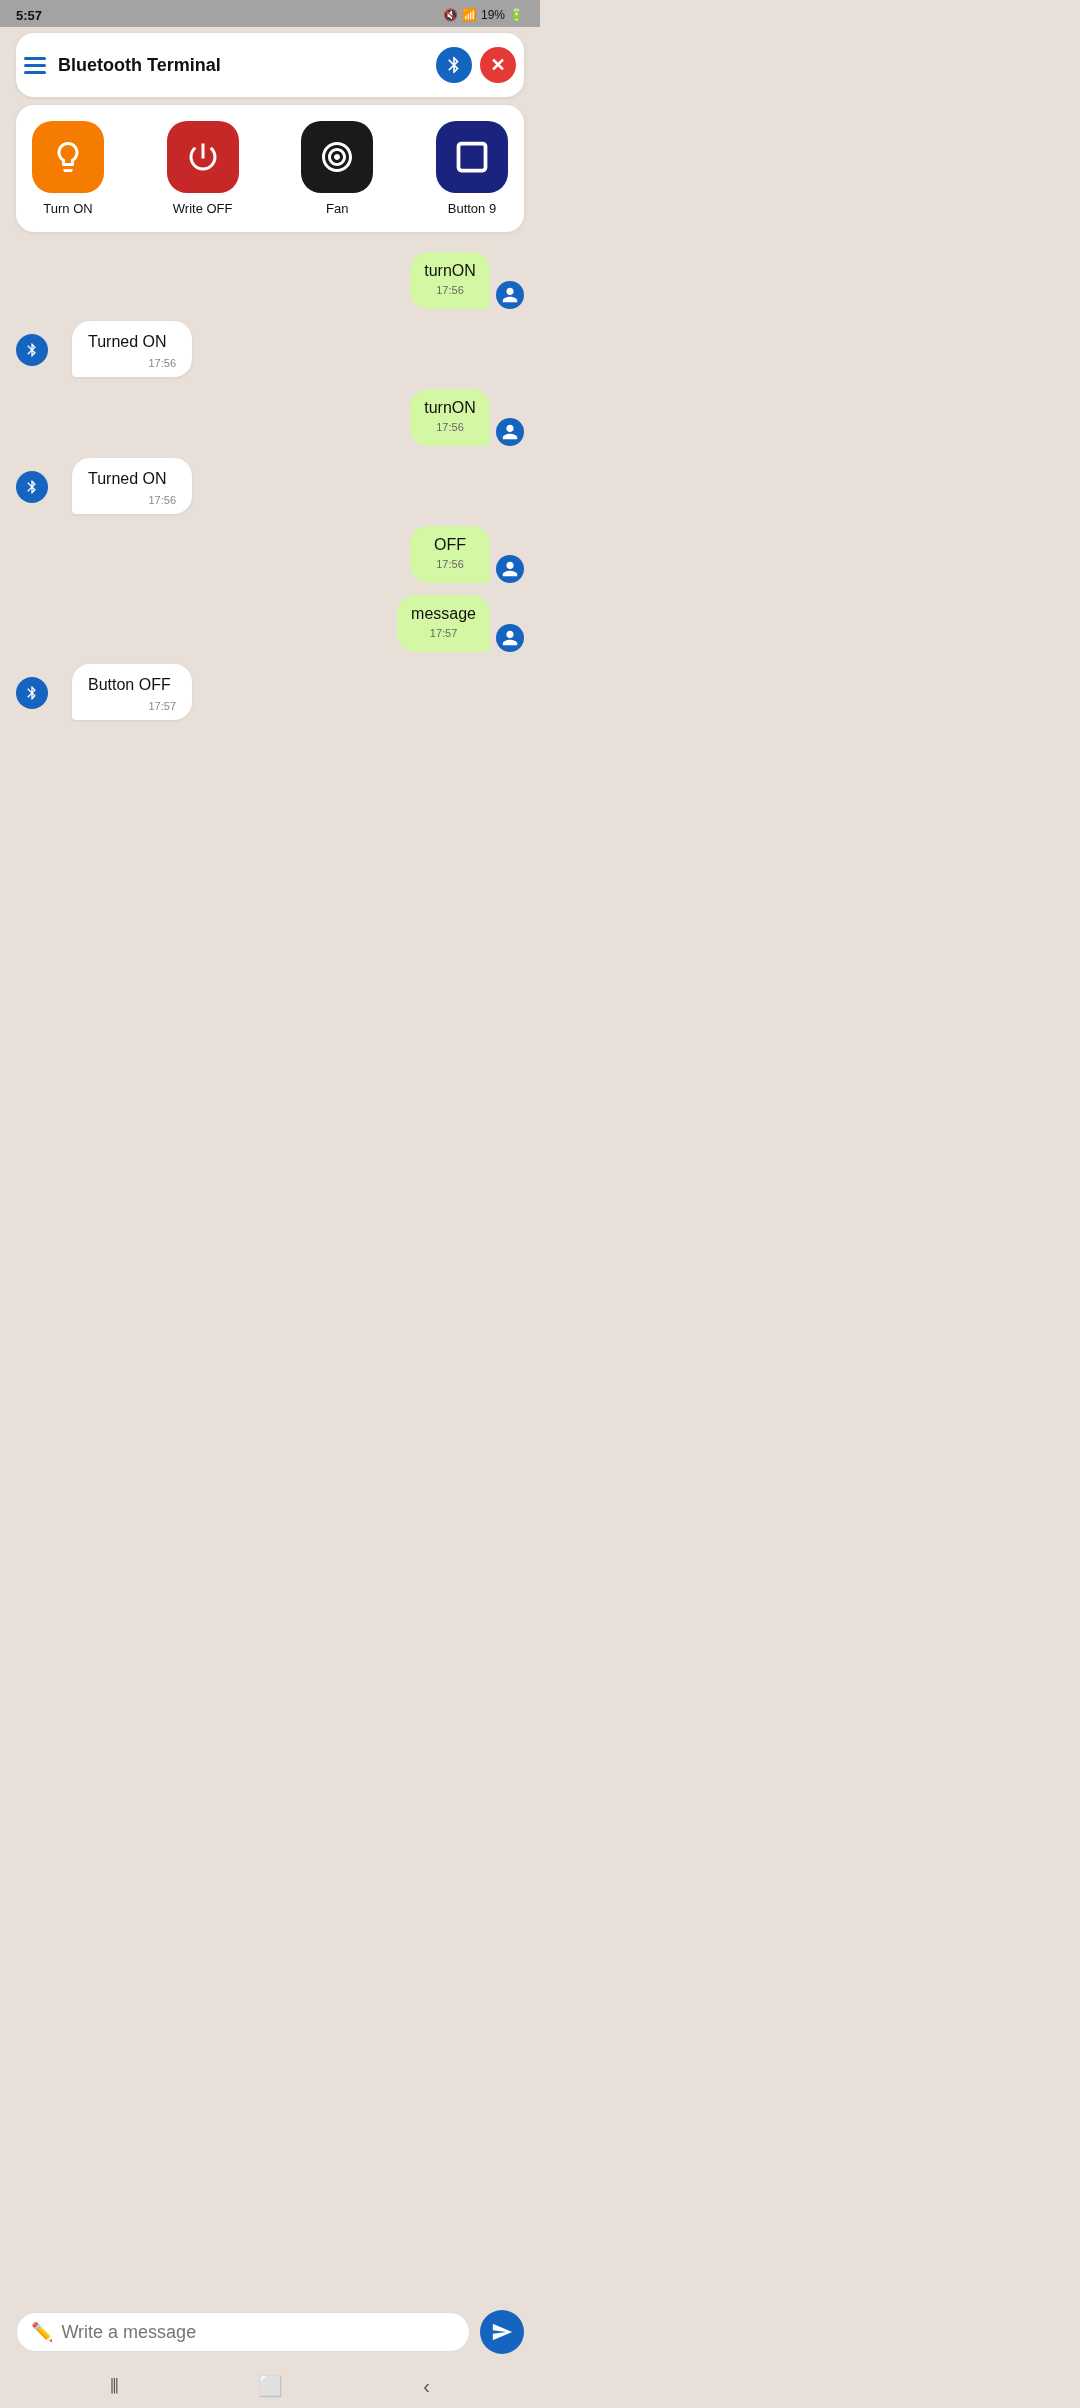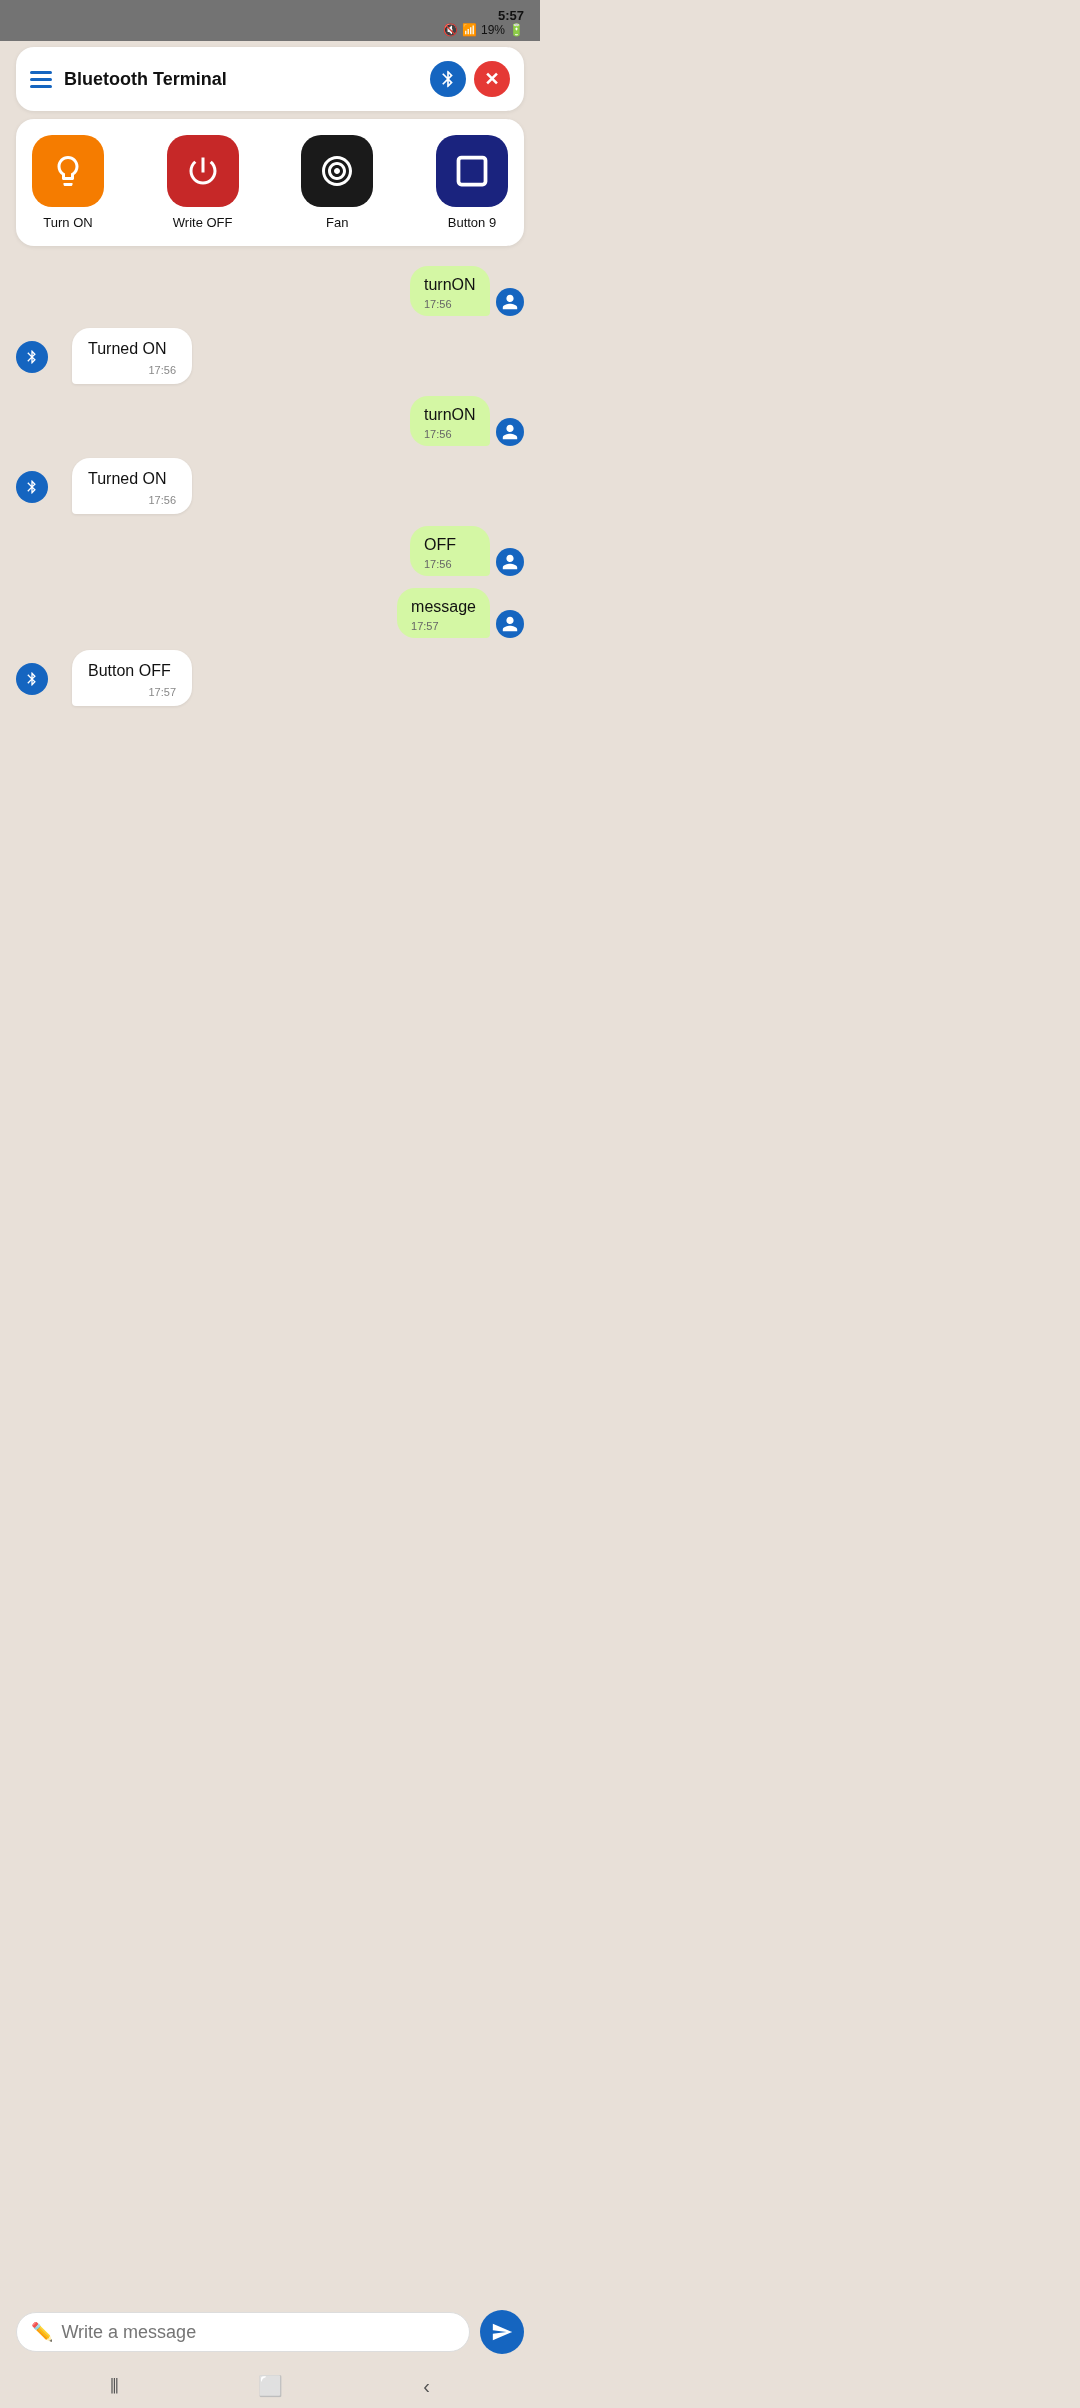--- a/index.html
+++ b/index.html
@@ -10,44 +10,43 @@
       background: #e8e0d8;
       font-family: 'Segoe UI', Arial, sans-serif;
       position: relative;
       overflow-x: hidden;
     }
 
     
     .status-bar {
       display: flex;
       justify-content: space-between;
-      align-items: flex-end;
+      align-items: flex-start;
       padding: 8px 16px 4px;
-      background: #737373;
-      flex-direction: column;
+      background: #a3a3a3;
     }
     .status-left {
       font-size: 13px;
       font-weight: 600;
       color: #111;
     }
     .status-right {
       display: flex;
       align-items: center;
       gap: 4px;
       font-size: 12px;
       color: #111;
     }
 
     
     .header {
       background: white;
       border-radius: 18px;
       margin: 6px 16px;
-      padding: 14px 14px;
+      padding: 14px 8px;
       display: flex;
       align-items: center;
       justify-content: space-between;
       box-shadow: 0 1px 4px rgba(0,0,0,0.08);
     }
     .header-left {
       display: flex;
       align-items: center;
       gap: 12px;
     }
@@ -154,25 +153,25 @@
     .msg-sent {
       align-self: flex-end;
       display: flex;
       align-items: flex-end;
       gap: 6px;
       max-width: 80%;
     }
     .msg-sent-bubble {
       background: #d4f7a4;
       border-radius: 18px 18px 4px 18px;
-      padding: 10px 14px 6px;
+      padding: 10px 14px 13px;
       font-size: 15px;
       color: #111;
       min-width: 80px;
-      text-align: left;
+      text-align: center;
     }
     .msg-sent-text {
       font-size: 16px;
       font-weight: 500;
     }
     .msg-time {
       font-size: 11px;
       color: #666;
       margin-top: 4px;
     }

